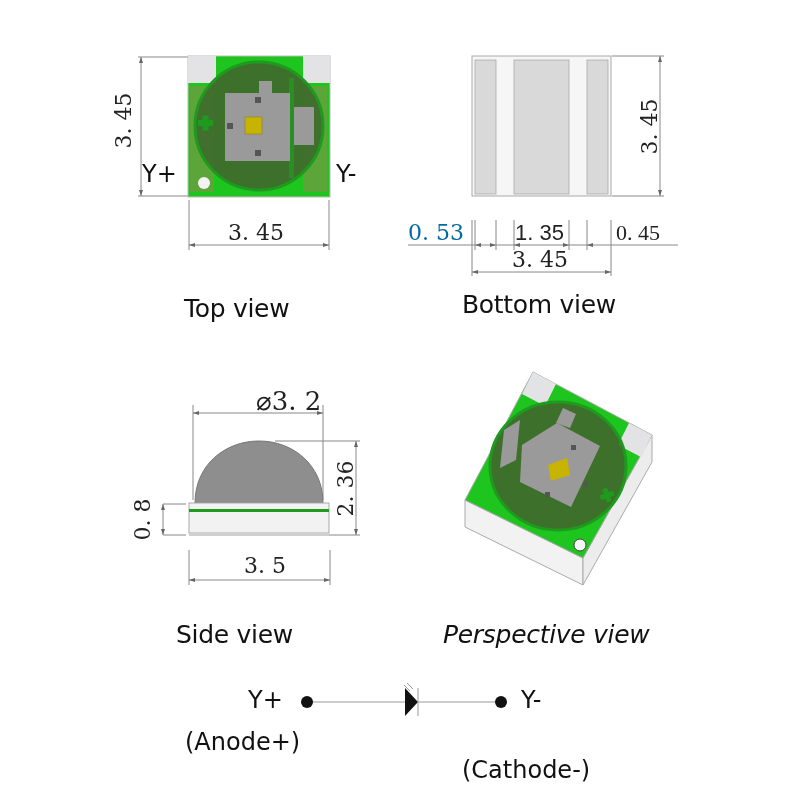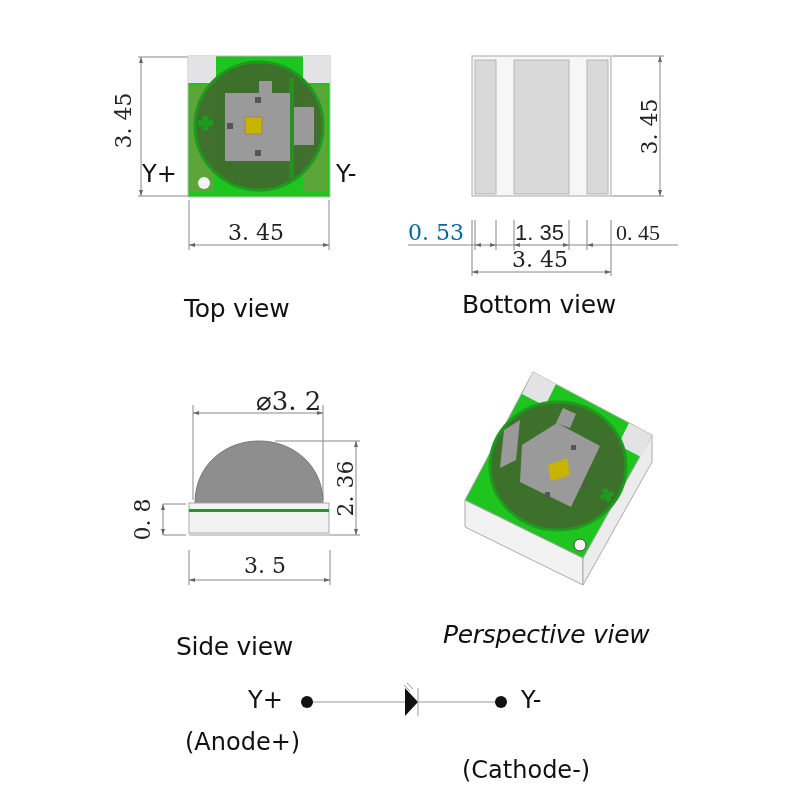--- a/index.html
+++ b/index.html
@@ -129,21 +129,21 @@
     <path d="M195,503 C195,465 225,441 259,441 C293,441 323,465 323,503 Z" fill="#8e8e8e" stroke="#777" stroke-width="1"></path>
 
     <rect x="189" y="503" width="140" height="30" fill="#f2f2f2" stroke="#aaa" stroke-width="1"></rect>
     <rect x="189" y="509" width="140" height="3" fill="#1e9a1e"></rect>
     <rect x="189" y="533" width="140" height="3" fill="#cfcfcf"></rect>
   </svg>
   <div class="abs" style="left:228px;top:386px;font-family:'DejaVu Serif',serif;font-size:26px;color:#222;margin-left:28px;">⌀3. 2</div>
   <div class="abs" style="left:310px;top:476px;transform:rotate(-90deg);font-family:'DejaVu Serif',serif;font-size:22px;color:#222;width:70px;text-align:center;">2. 36</div>
   <div class="abs" style="left:112px;top:507px;transform:rotate(-90deg);font-family:'DejaVu Serif',serif;font-size:22px;color:#222;width:60px;text-align:center;">0. 8</div>
   <div class="abs" style="left:238px;top:553px;font-family:'DejaVu Serif',serif;font-size:22px;color:#222;margin-left:6px;">3. 5</div>
-  <div class="caption" style="left:176px;top:620px;margin-top:12px;">Side view</div>
+  <div class="caption" style="left:176px;top:620px;">Side view</div>
 </div>
 
 <div>
   <svg width="800" height="800">
 
     <polygon points="465,500 583,558 583,585 465,527" fill="#f2f2f2" stroke="#aaa" stroke-width="1"></polygon>
     <polygon points="583,558 652,435 652,462 583,585" fill="#ececec" stroke="#aaa" stroke-width="1"></polygon>
 
     <polygon points="465,500 533,372 652,435 583,558" fill="#1ec51e" stroke="#aaa" stroke-width="1"></polygon>
 

